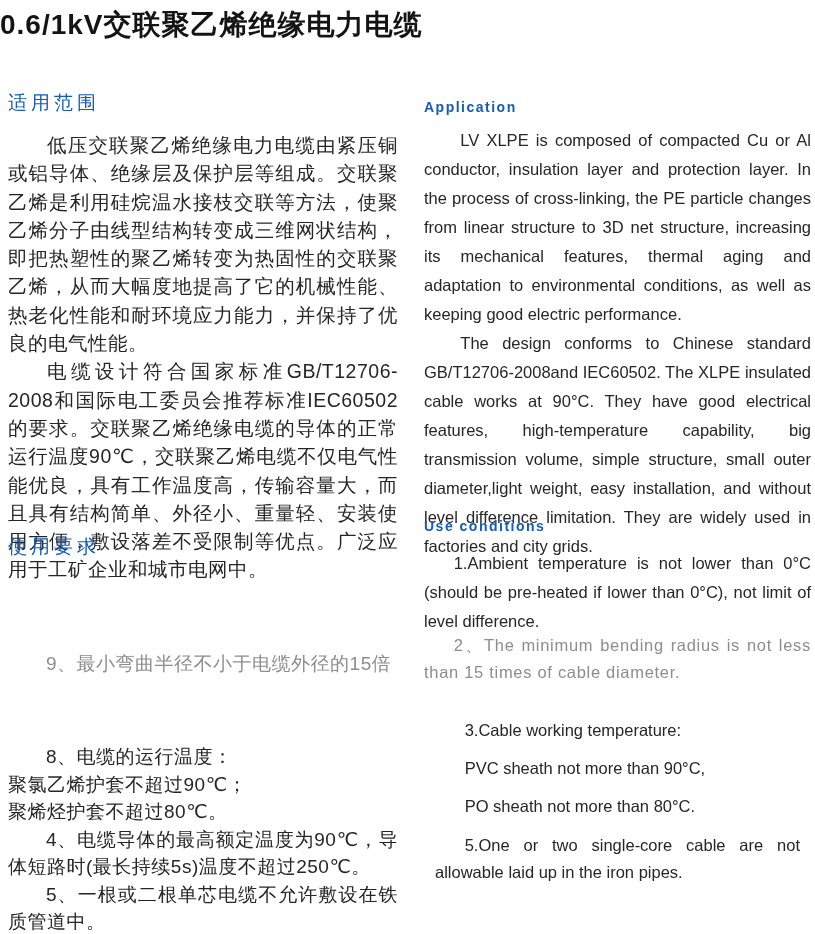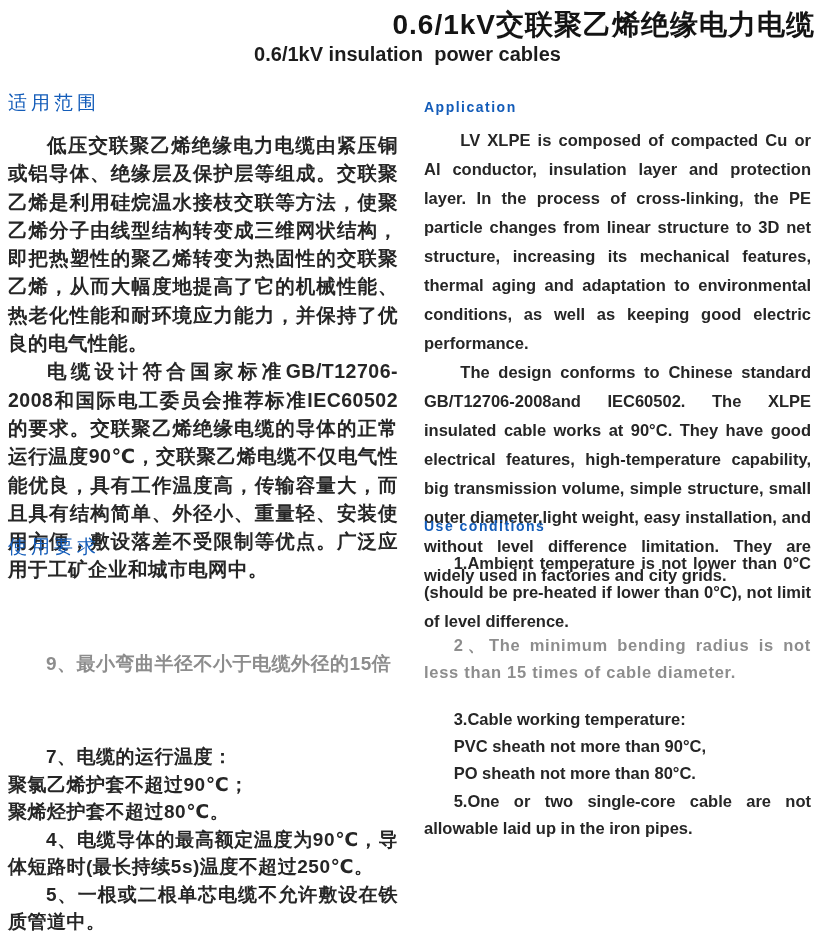--- a/index.html
+++ b/index.html
@@ -9,26 +9,26 @@
   }
   .page {
     position: relative;
     width: 815px;
     height: 934px;
     background: #ffffff;
     overflow: hidden;
     font-family: "Liberation Sans", "DejaVu Sans", sans-serif;
     color: var(--body, #262626);
   }
-  .abs { position: absolute; font-weight: bold; }
+  .abs { position: absolute; }
 
   
   .title-zh {
     top: 6px; left: 0; width: 815px;
-    text-align: right;
+    text-align: left;
     font-size: 28px;
     font-weight: bold;
     letter-spacing: 1px;
     color: #141414;
     white-space: pre-wrap;
   }
   .title-en {
     top: 43px; left: 0; width: 815px;
     text-align: center;
     font-size: 20px;
@@ -86,45 +86,44 @@
   .en-body p { margin: 0; text-indent: 2.2em; }
   .en-item { margin: 0; text-indent: 1.8em; }
   .en-item1 { font-size: 16.5px; line-height: 29px; text-align: justify; }
   .en-item2 {
     font-size: 16.5px;
     line-height: 27px;
     letter-spacing: 0.7px;
     text-align: justify;
   }
   .en-lower { font-size: 16.5px; line-height: 27.2px; text-align: justify; }
-  .en-lower p { margin: 0; }
+  .en-lower p { margin: 11px; }
   .en-lower p.indent { text-indent: 1.8em; }
 </style>
 </head>
 <body>
 
 <div class="page">
 
   <div class="abs title-zh">0.6/1kV交联聚乙烯绝缘电力电缆</div>
-  <div class="abs title-en">0.6/1kV insulation  power cables</div>
 
   <div class="abs zh-heading" style="left:8px; top:90px;">适用范围</div>
 
   <div class="abs zh-col-x zh-body" style="top:131px;">
     <p>低压交联聚乙烯绝缘电力电缆由紧压铜或铝导体、绝缘层及保护层等组成。交联聚乙烯是利用硅烷温水接枝交联等方法，使聚乙烯分子由线型结构转变成三维网状结构，即把热塑性的聚乙烯转变为热固性的交联聚乙烯，从而大幅度地提高了它的机械性能、热老化性能和耐环境应力能力，并保持了优良的电气性能。</p>
     <p>电缆设计符合国家标准GB/T12706-2008和国际电工委员会推荐标准IEC60502的要求。交联聚乙烯绝缘电缆的导体的正常运行温度90℃，交联聚乙烯电缆不仅电气性能优良，具有工作温度高，传输容量大，而且具有结构简单、外径小、重量轻、安装使用方便，敷设落差不受限制等优点。广泛应用于工矿企业和城市电网中。</p>
   </div>
 
   <div class="abs zh-heading" style="left:8px; top:534px;">使用要求</div>
 
 
   <p class="abs zh-col-x zh-item zh-item2 muted" style="top:650px;">9、最小弯曲半径不小于电缆外径的15倍</p>
 
   <div class="abs zh-col-x zh-lower" style="top:743px;">
-    <p class="indent">7、电缆的运行温度：</p>
+    <p class="indent">8、电缆的运行温度：</p>
     <p class="flush">聚氯乙烯护套不超过90℃；</p>
     <p class="flush">聚烯烃护套不超过80℃。</p>
     <p class="indent">4、电缆导体的最高额定温度为90℃，导体短路时(最长持续5s)温度不超过250℃。</p>
     <p class="indent">5、一根或二根单芯电缆不允许敷设在铁质管道中。</p>
   </div>
 
   <div class="abs en-heading" style="left:424px; top:99px;">Application</div>
 
   <div class="abs en-col-x en-body" style="top:126px;">
     <p>LV XLPE is composed of compacted Cu or Al conductor, insulation layer and protection layer. In the process of cross-linking, the PE particle changes from linear structure to 3D net structure, increasing its mechanical features, thermal aging and adaptation to environmental conditions, as well as keeping good electric performance.</p>

